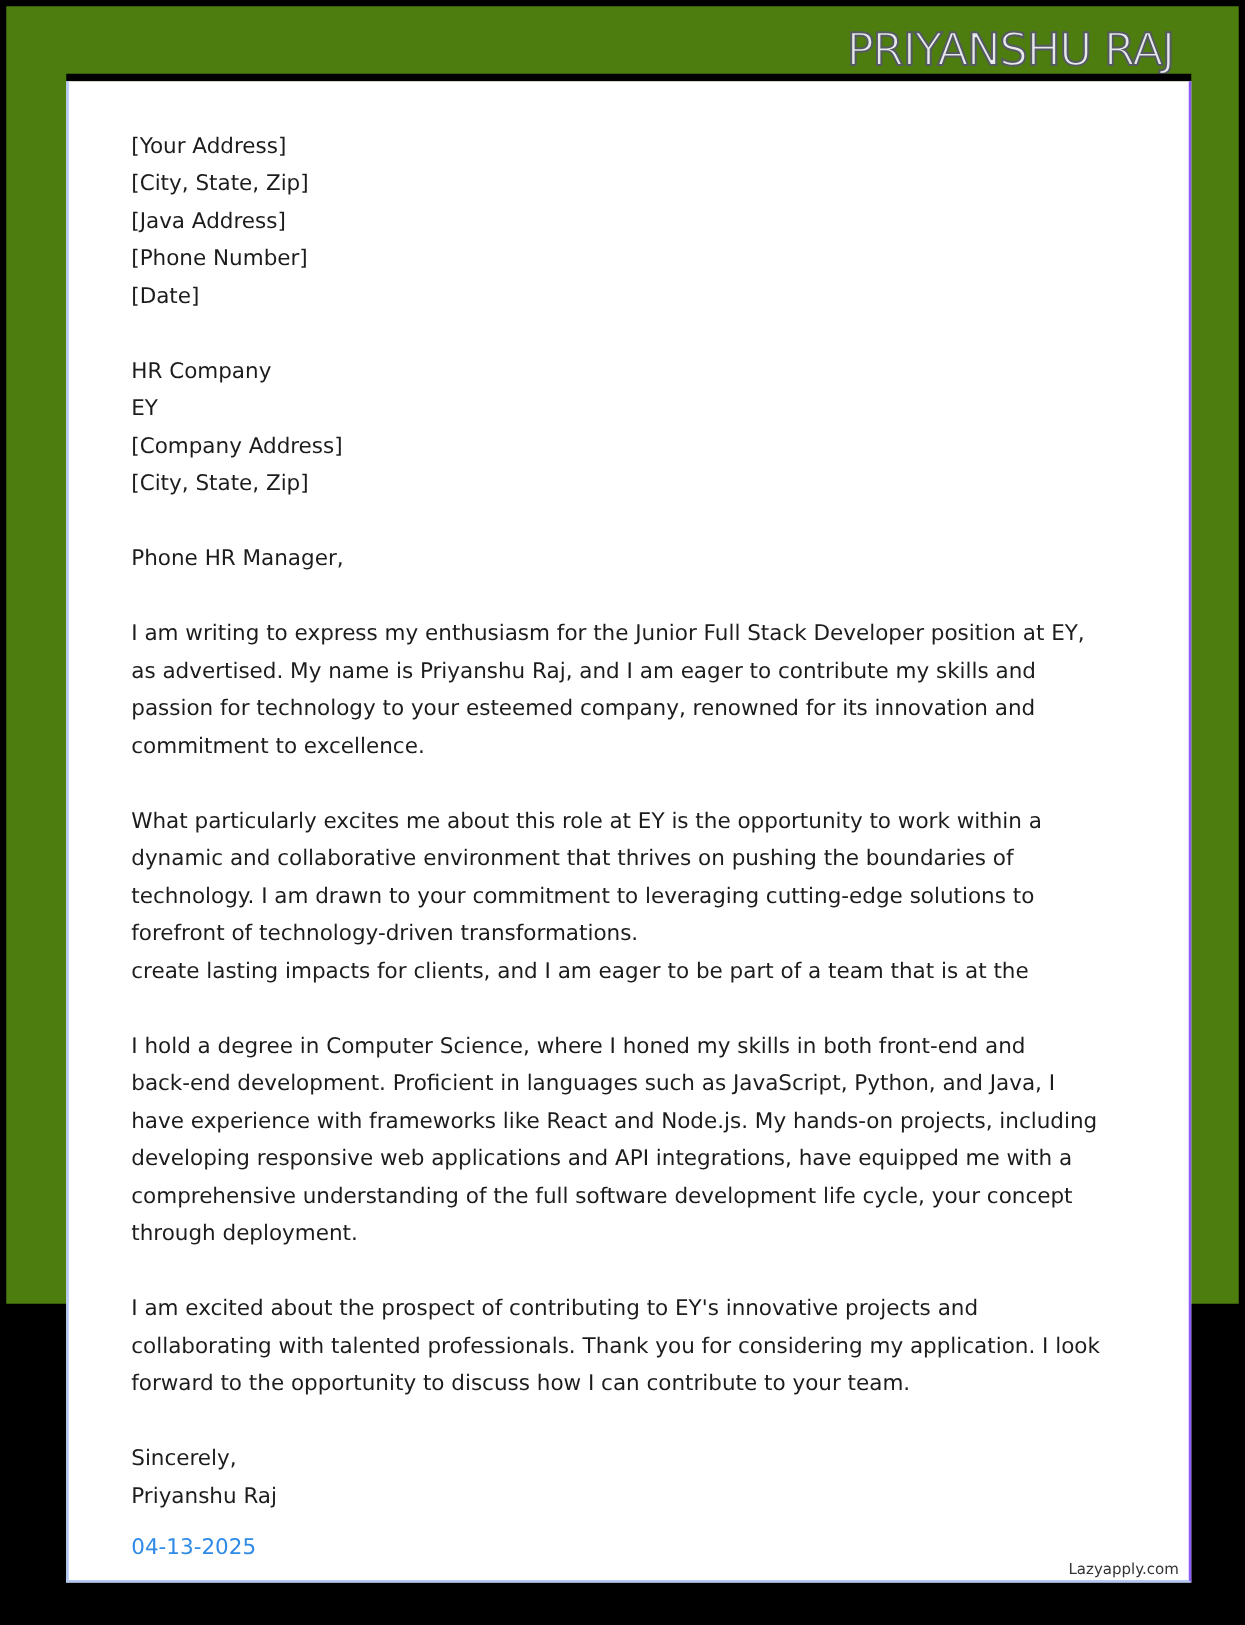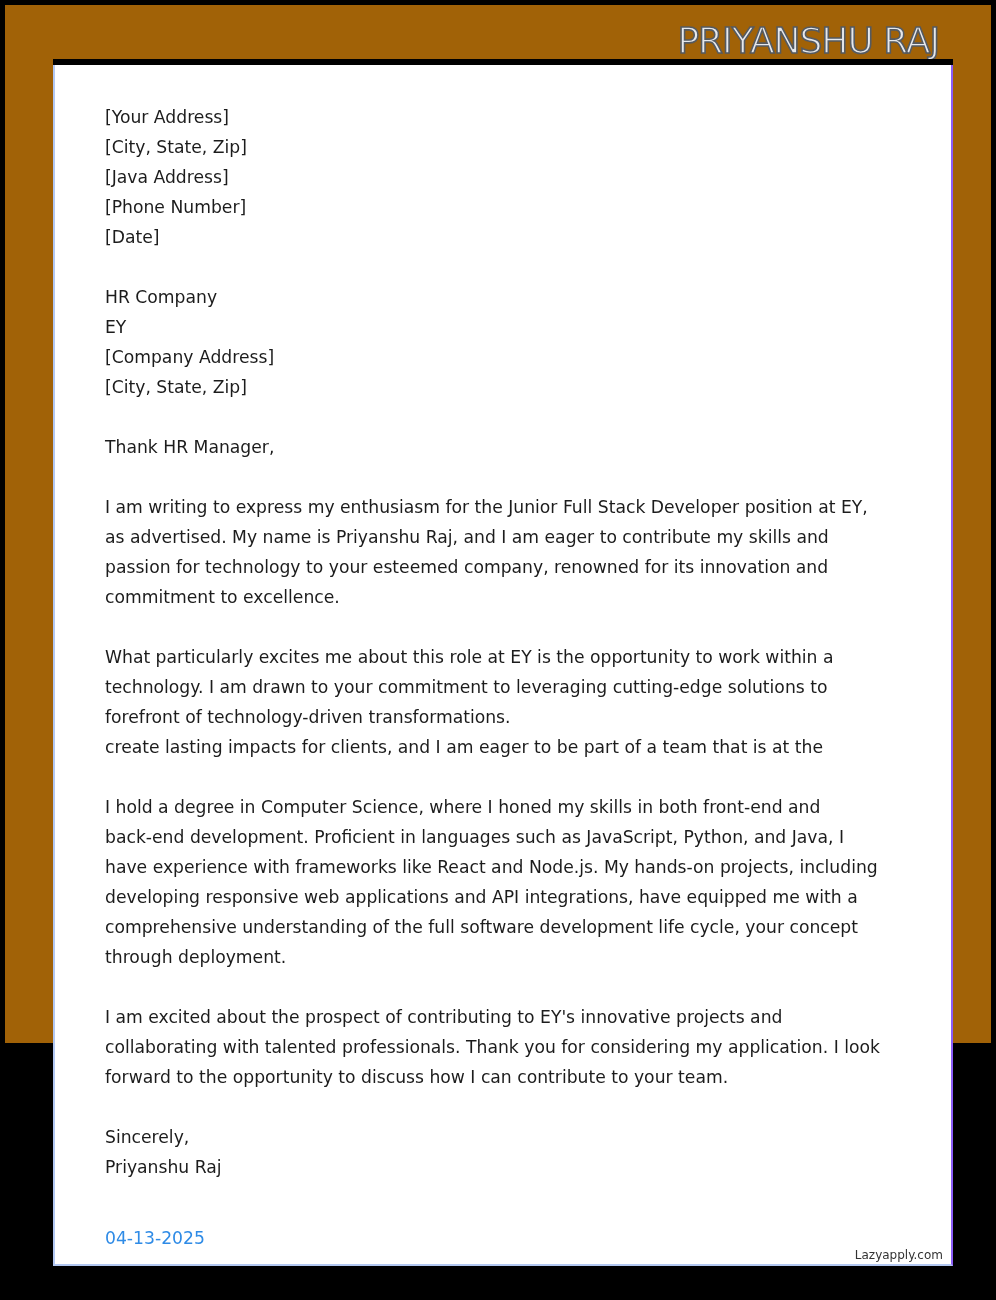--- a/index.html
+++ b/index.html
@@ -7,21 +7,21 @@
     width: 996px; height: 1300px;
     background: #000;
     position: relative;
     overflow: hidden;
     font-family: "DejaVu Sans", sans-serif;
   }
   .frame {
     position: absolute;
     left: 5px; top: 5px;
     width: 986px; height: 1038px;
-    background: #a16207;
+    background: #4d7c0f;
   }
   .name-title {
     position: absolute;
     right: 52px; top: 14px;
     font-family: "DejaVu Sans", sans-serif;
     font-size: 36px;
     letter-spacing: -1px;
     color: #e6e8ec;
     -webkit-text-stroke: 1.6px #555a60;
     line-height: 44px;
@@ -86,33 +86,34 @@
       <span class="gap"></span>
 
       <div>
         <span class="line">HR Company</span>
         <span class="line">EY</span>
         <span class="line">[Company Address]</span>
         <span class="line">[City, State, Zip]</span>
       </div>
       <span class="gap"></span>
 
-      <span class="line">Thank HR Manager,</span>
+      <span class="line">Phone HR Manager,</span>
       <span class="gap"></span>
 
       <div>
         <span class="line">I am writing to express my enthusiasm for the Junior Full Stack Developer position at EY,</span>
         <span class="line">as advertised. My name is Priyanshu Raj, and I am eager to contribute my skills and</span>
         <span class="line">passion for technology to your esteemed company, renowned for its innovation and</span>
         <span class="line">commitment to excellence.</span>
       </div>
       <span class="gap"></span>
 
       <div>
         <span class="line">What particularly excites me about this role at EY is the opportunity to work within a</span>
+        <span class="line">dynamic and collaborative environment that thrives on pushing the boundaries of</span>
         <span class="line">technology. I am drawn to your commitment to leveraging cutting-edge solutions to</span>
         <span class="line">forefront of technology-driven transformations.</span>
         <span class="line">create lasting impacts for clients, and I am eager to be part of a team that is at the</span>
       </div>
       <span class="gap"></span>
 
       <div>
         <span class="line">I hold a degree in Computer Science, where I honed my skills in both front-end and</span>
         <span class="line">back-end development. Proficient in languages such as JavaScript, Python, and Java, I</span>
         <span class="line">have experience with frameworks like React and Node.js. My hands-on projects, including</span>

